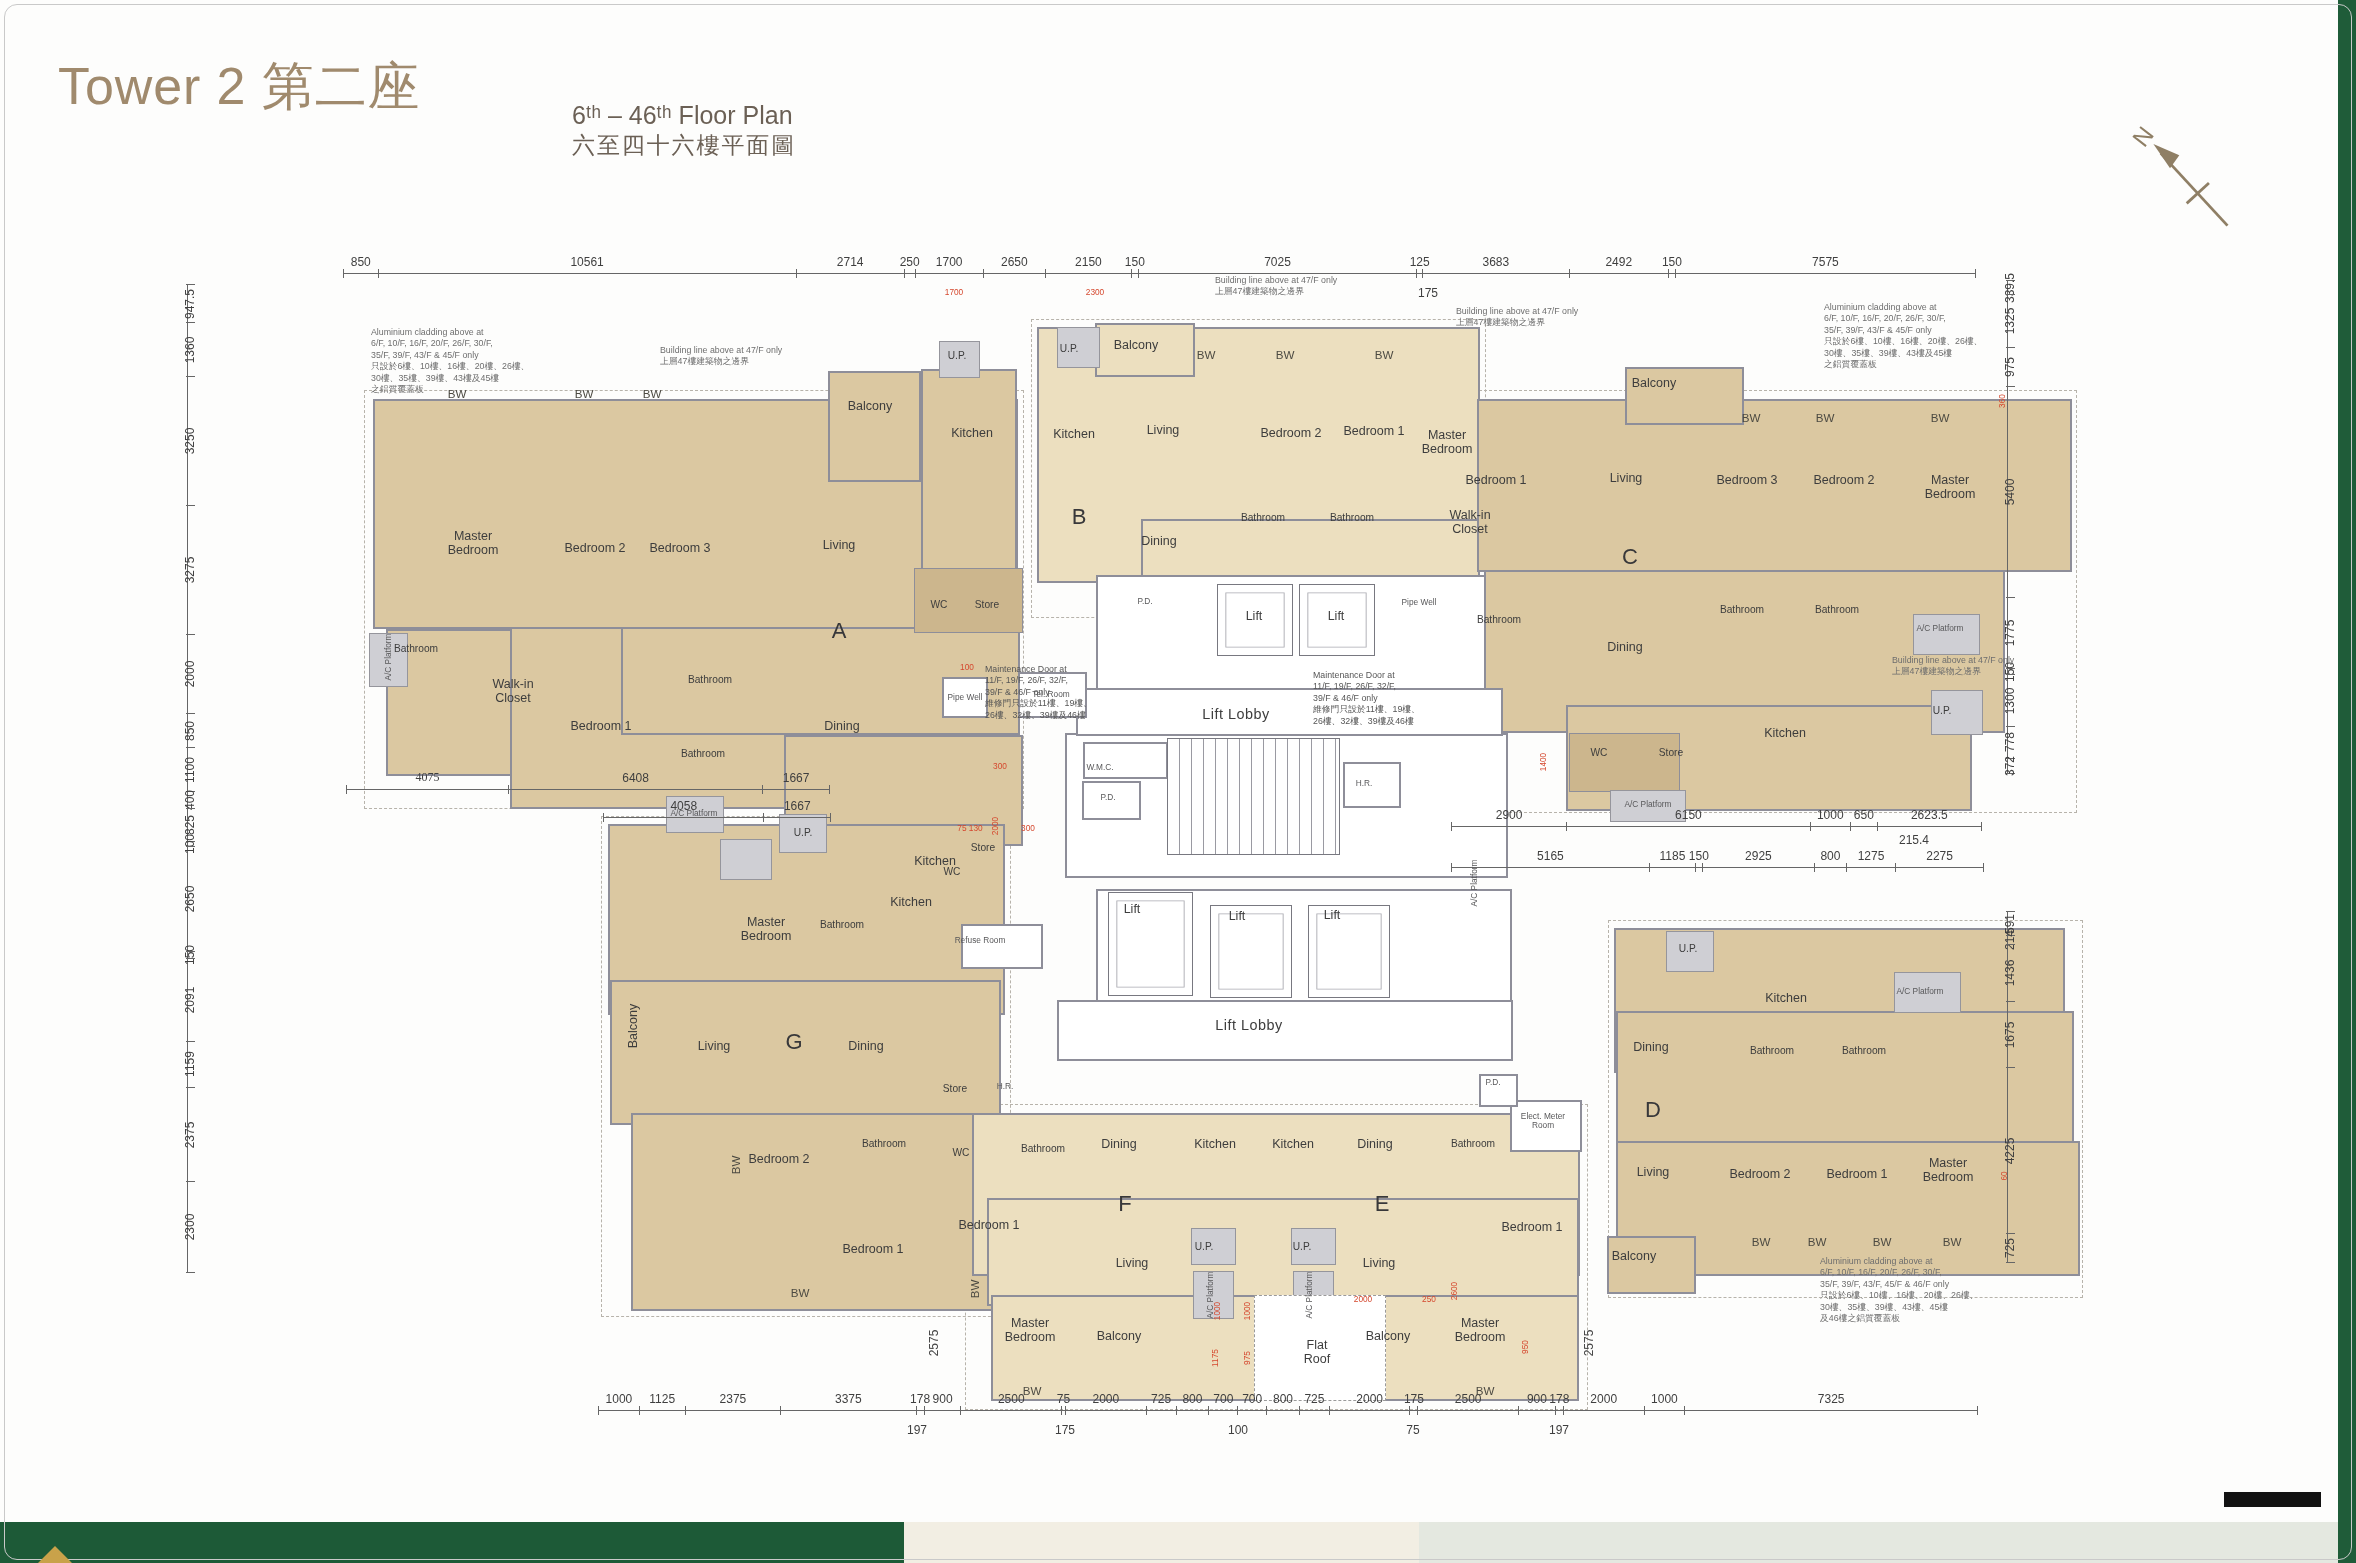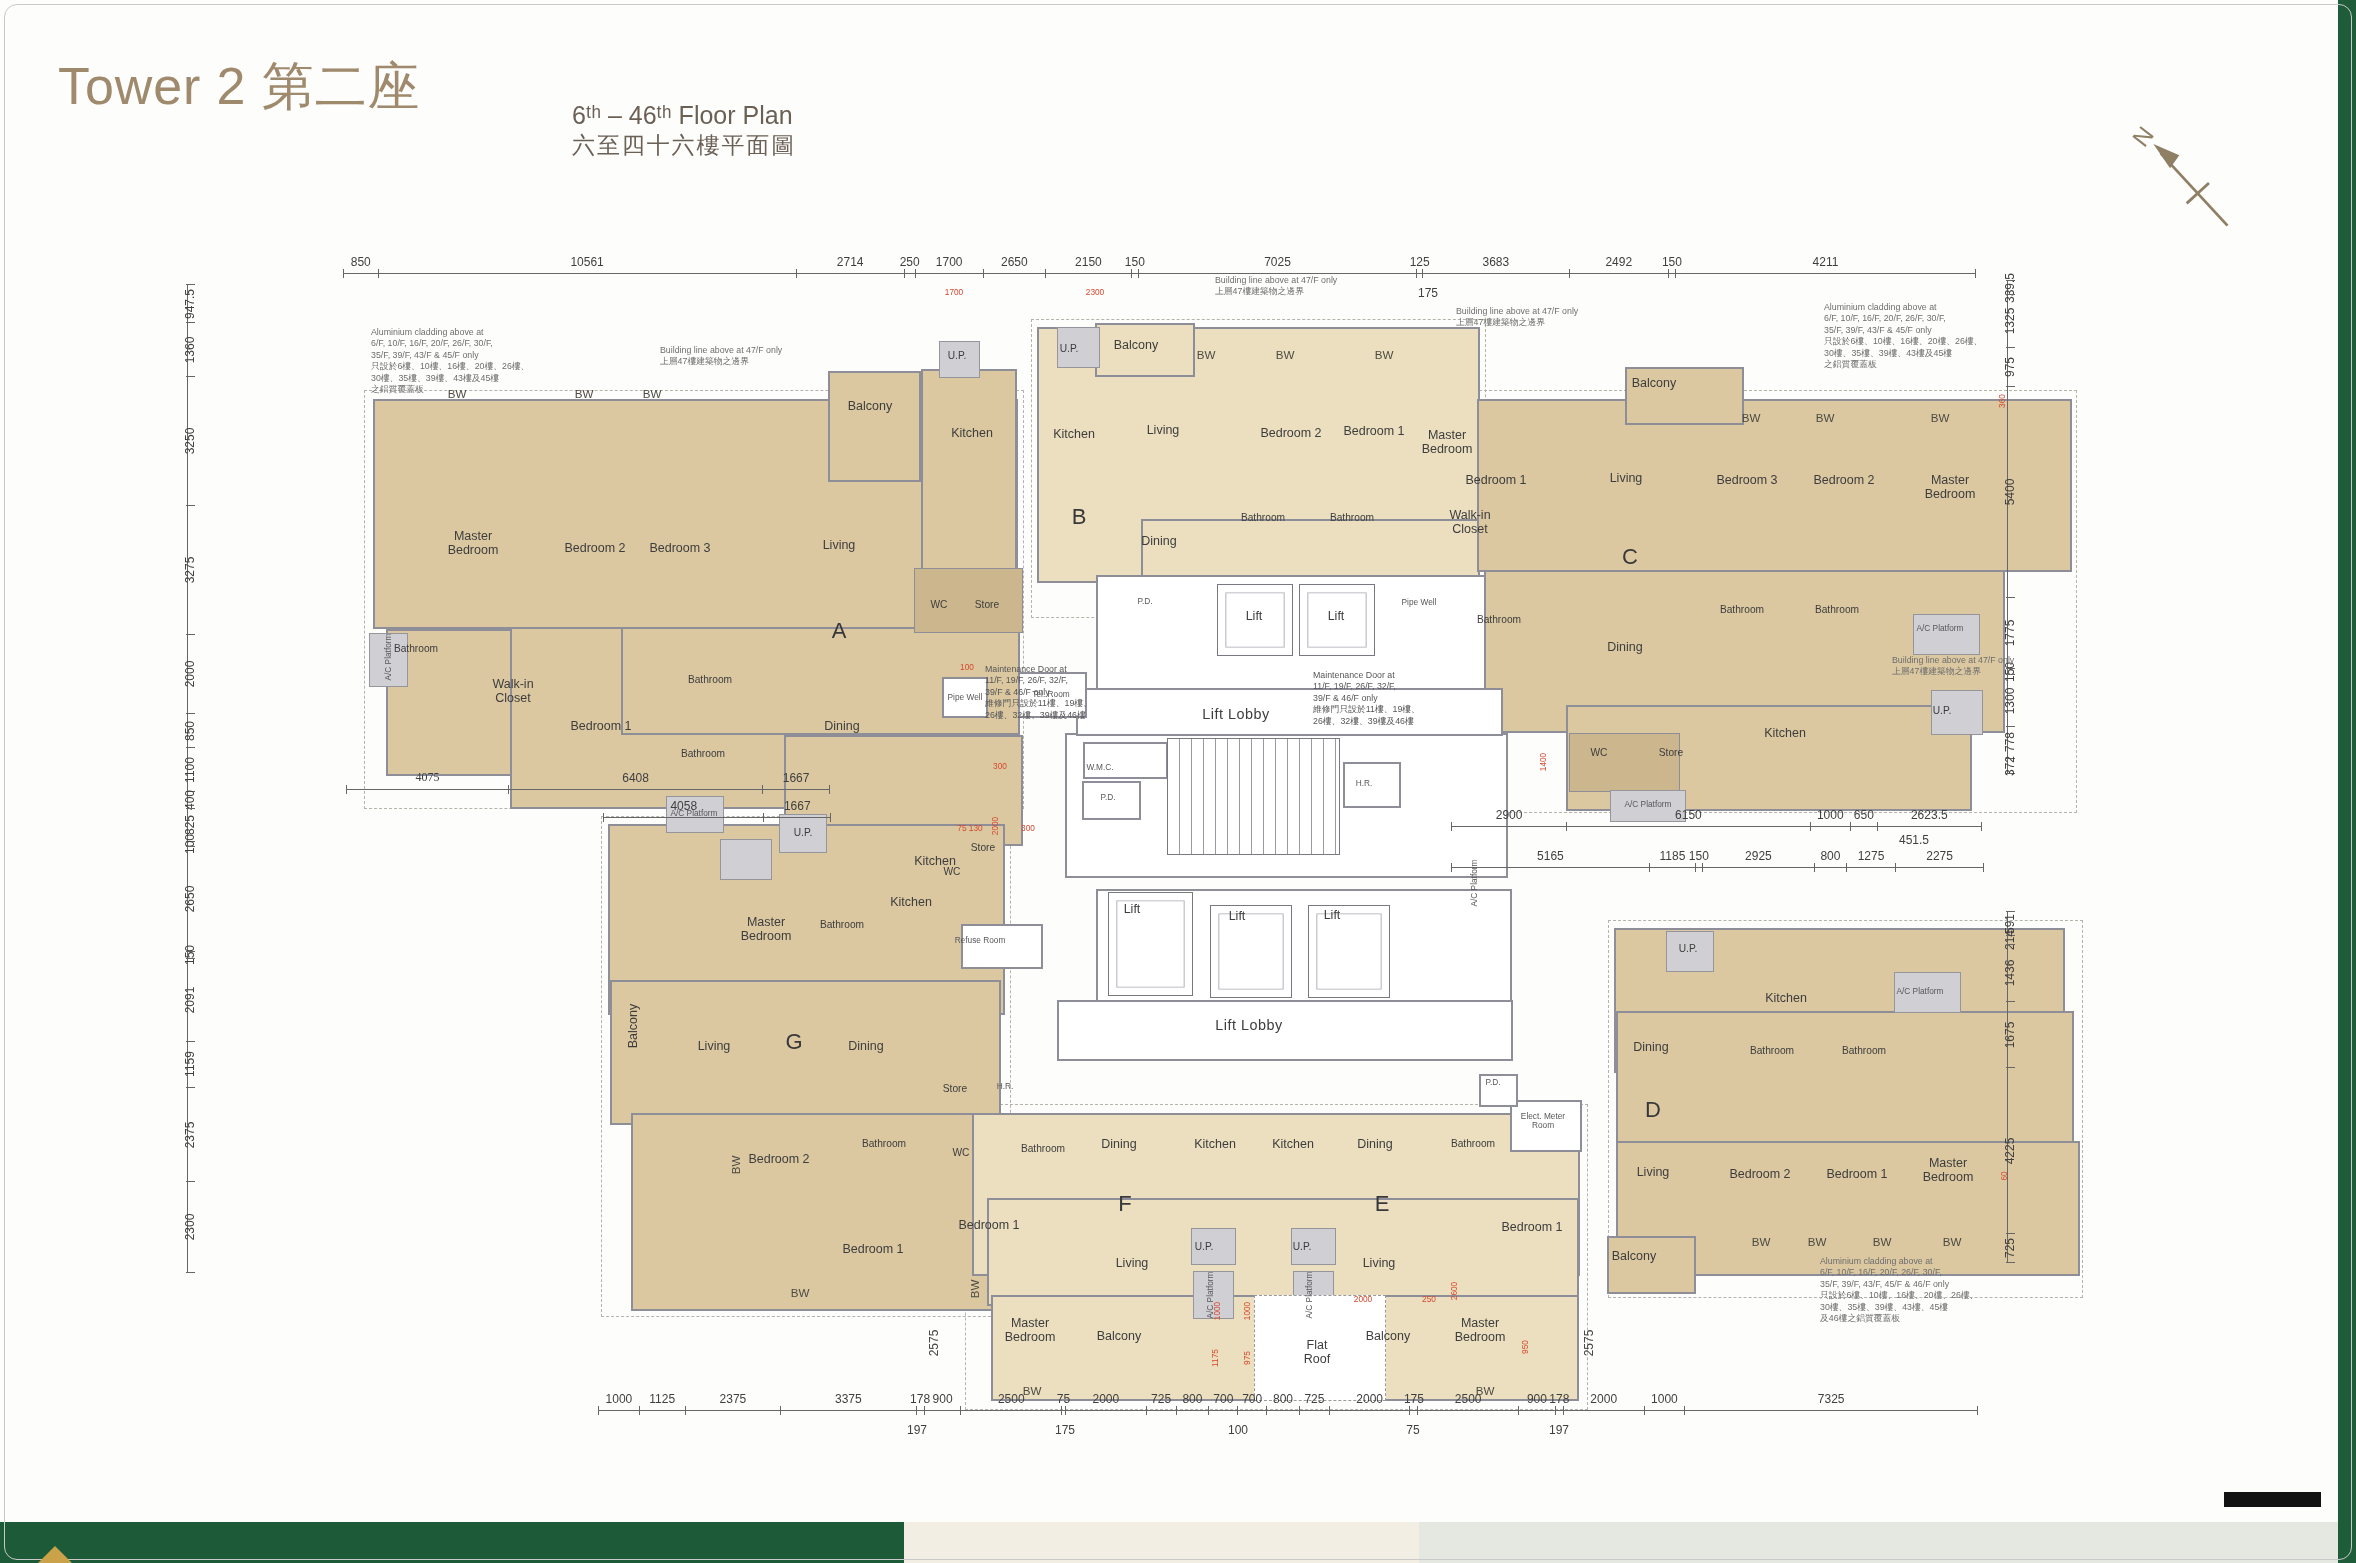--- a/index.html
+++ b/index.html
@@ -409,21 +409,21 @@
       <div class="seg" style="flex-grow: 3683;">
         <span class="lab">3683</span>
       </div>
       <div class="seg" style="flex-grow: 2492;">
         <span class="lab">2492</span>
       </div>
       <div class="seg" style="flex-grow: 150;">
         <span class="lab">150</span>
       </div>
       <div class="seg" style="flex-grow: 7575;">
-        <span class="lab">4211</span>
+        <span class="lab">7575</span>
       </div>
       <div class="endtick"></div>
     </div>
     <div class="chain h" style="left: 598px; top: 1393px; width: 1380px;">
       <div class="ln"></div>
       <div class="seg" style="flex-grow: 1000;">
         <span class="lab">1000</span>
       </div>
       <div class="seg" style="flex-grow: 1125;">
         <span class="lab">1125</span>
@@ -664,21 +664,21 @@
         <span class="lab">2275</span>
       </div>
       <div class="endtick"></div>
     </div>
     <span class="subdim" style="left: 1428px; top: 293px;">175</span>
     <span class="subdim" style="left: 917px; top: 1430px;">197</span>
     <span class="subdim" style="left: 1065px; top: 1430px;">175</span>
     <span class="subdim" style="left: 1238px; top: 1430px;">100</span>
     <span class="subdim" style="left: 1413px; top: 1430px;">75</span>
     <span class="subdim" style="left: 1559px; top: 1430px;">197</span>
-    <span class="subdim" style="left: 1914px; top: 840px;">451.5</span>
+    <span class="subdim" style="left: 1914px; top: 840px;">215.4</span>
   </div>
 
 <div class="footL" style="background: rgb(29, 90, 55);"></div>
 <div class="footM" style="background: rgb(242, 238, 227);"></div>
 <div class="footR" style="background: rgb(228, 232, 224);"></div>
 <div class="edgeR" style="background: rgb(31, 92, 57);"></div>
 <div class="logo" style="background: rgb(201, 162, 74);"></div>
 <div class="scalebar" style="background: rgb(18, 18, 18);"></div>
 
 

